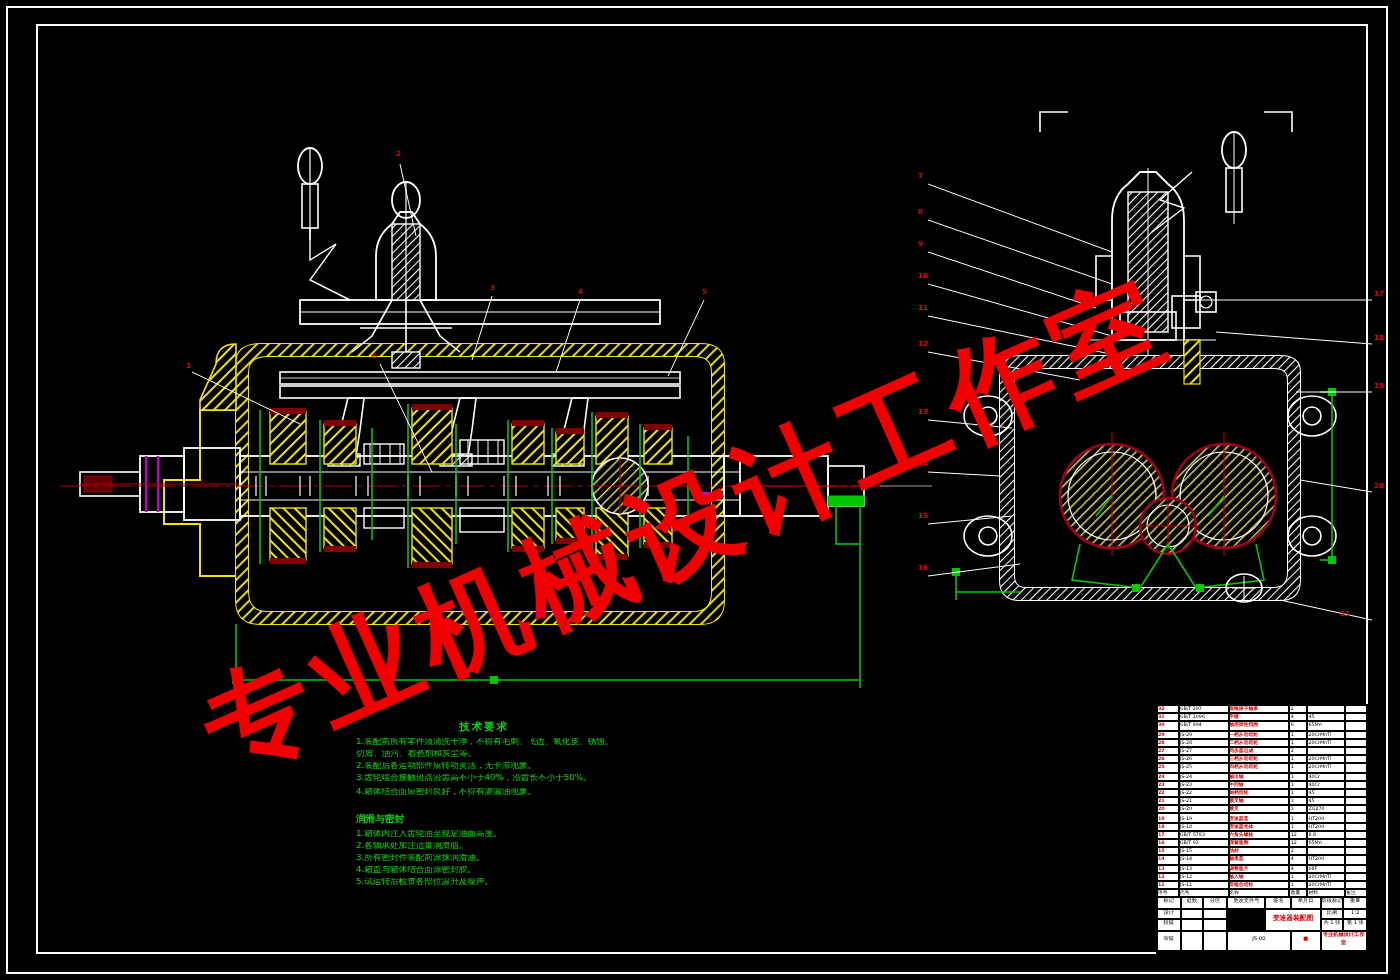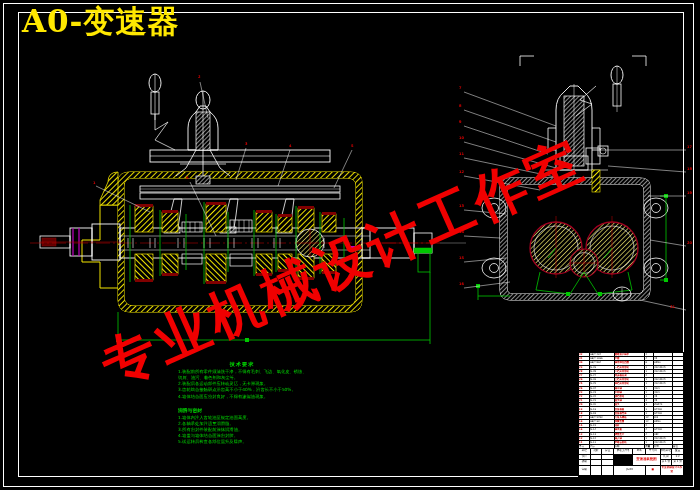--- a/index.html
+++ b/index.html
@@ -60,21 +60,20 @@
       line-height:1;z-index:25;white-space:nowrap;}
 </style>
 </head>
 <body>
 
 <div id="stage">
 
   <div class="border-outer"></div>
   <div class="border-inner"></div>
 
-  <div class="sheet-title">A0-变速器</div>
 
   <svg class="dwg" viewBox="0 0 700 490">
     <defs>
       <pattern id="hatchY" width="4" height="4" patternUnits="userSpaceOnUse" patternTransform="rotate(45)">
         <rect width="4" height="4" fill="#000"></rect>
         <line x1="0" y1="0" x2="0" y2="4" stroke="#f2e400" stroke-width="2"></line>
       </pattern>
       <pattern id="hatchY2" width="4" height="4" patternUnits="userSpaceOnUse" patternTransform="rotate(-45)">
         <rect width="4" height="4" fill="#000"></rect>
         <line x1="0" y1="0" x2="0" y2="4" stroke="#f2e400" stroke-width="2"></line>

